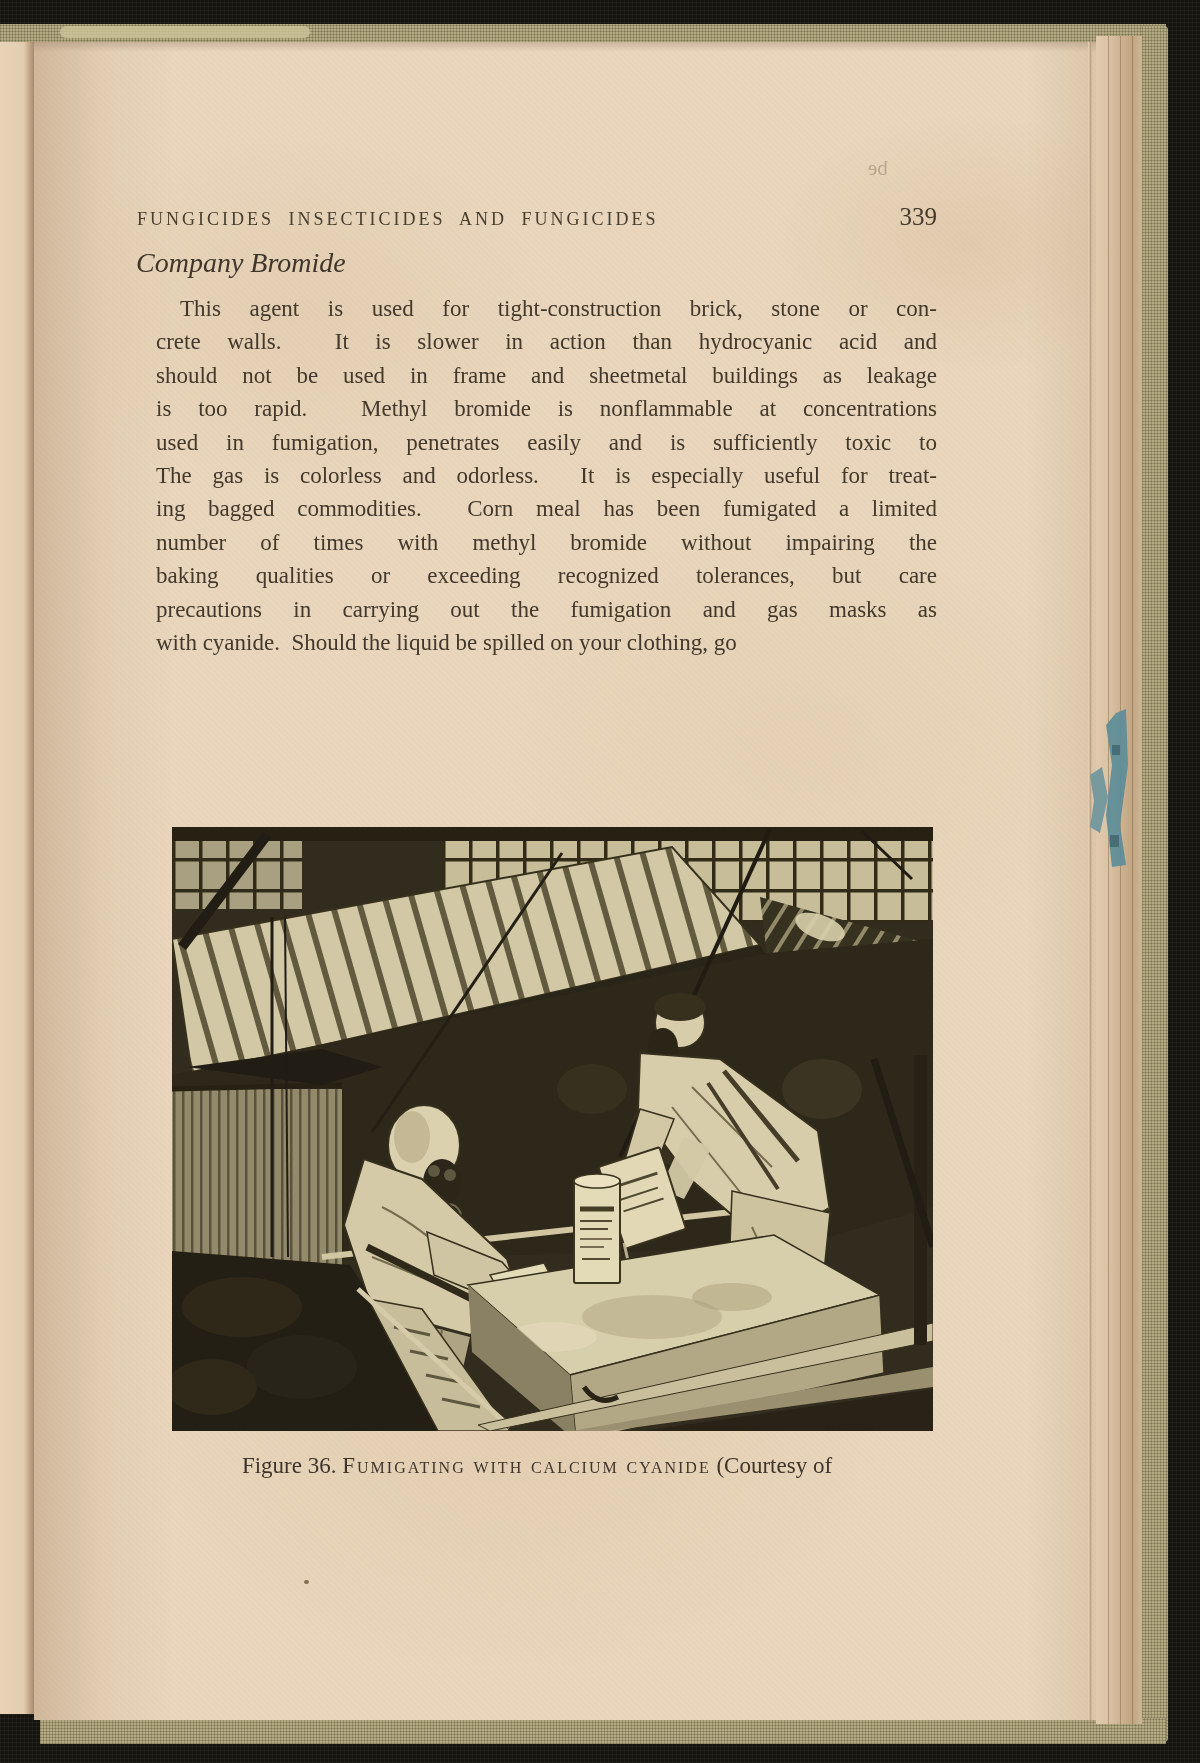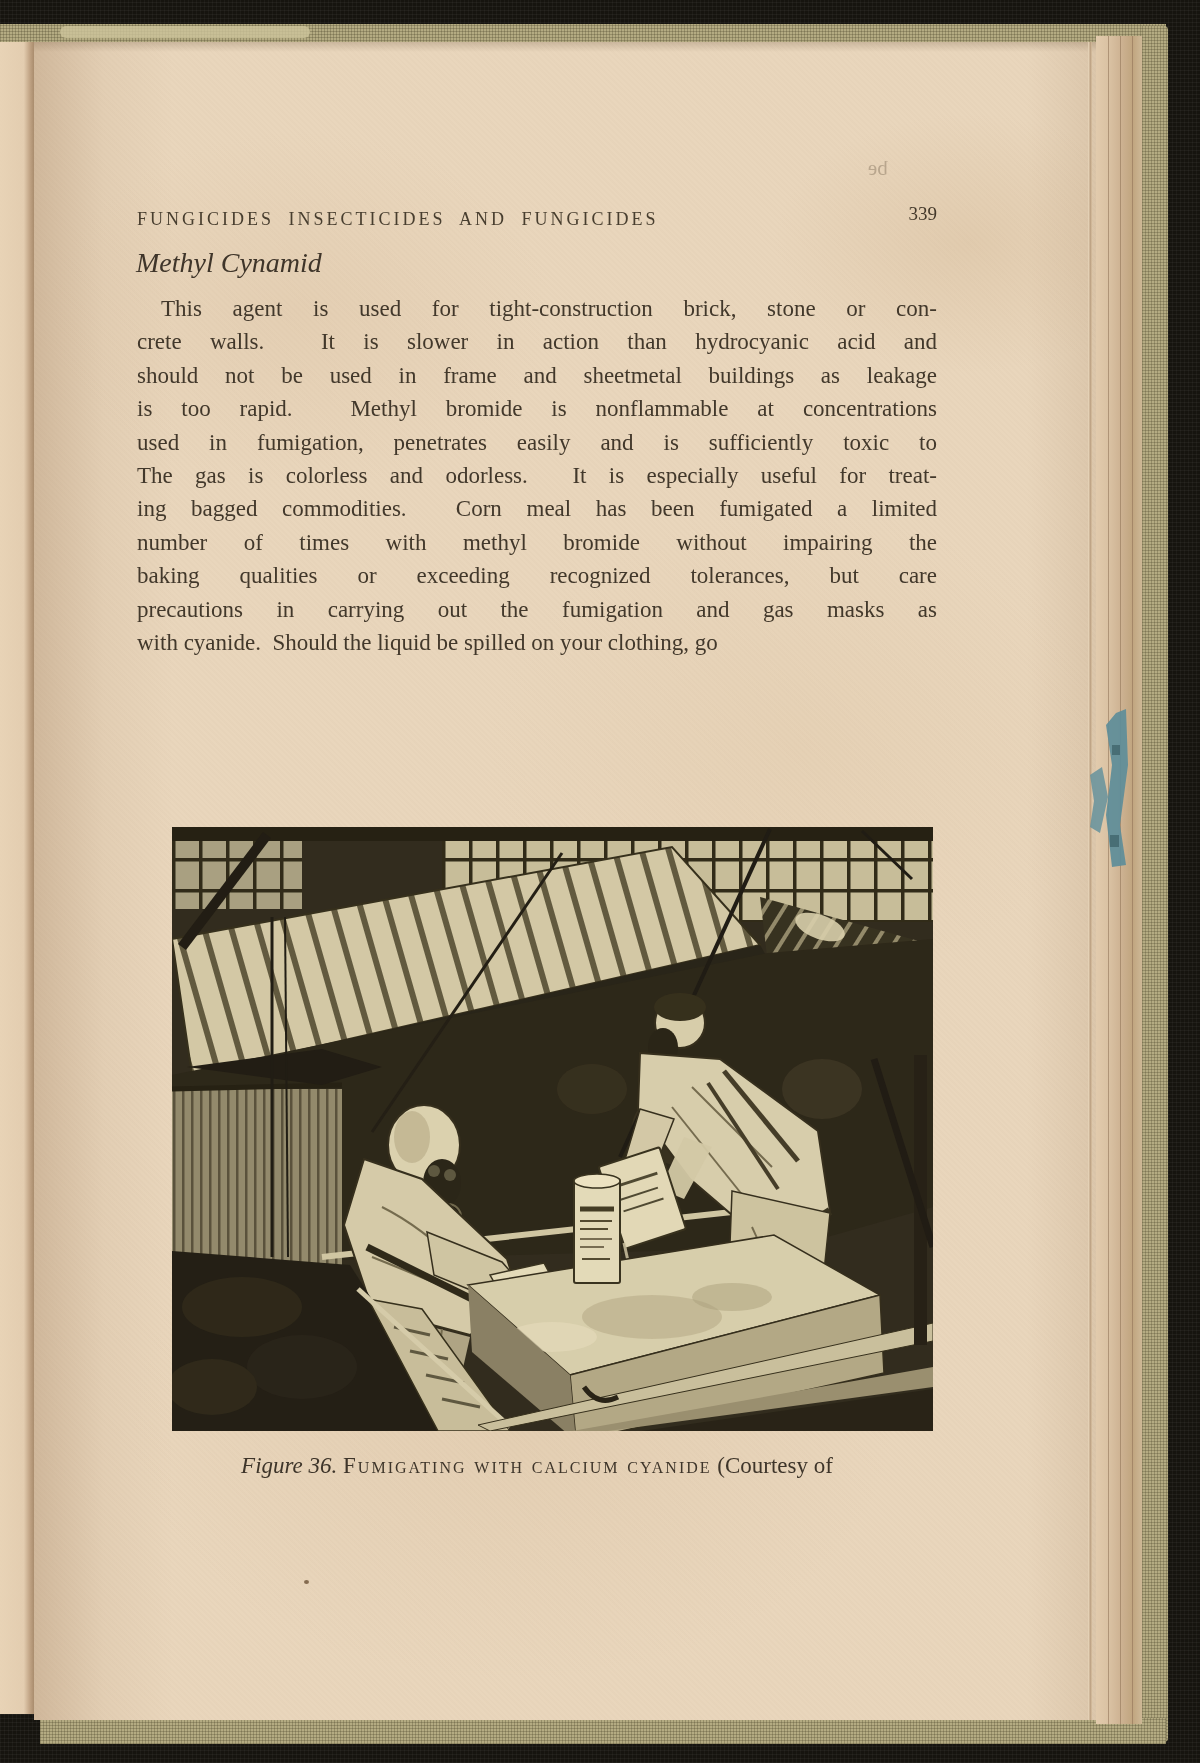--- a/index.html
+++ b/index.html
@@ -41,39 +41,39 @@
       repeating-linear-gradient(45deg, rgba(120,90,60,0.02) 0 2px, transparent 2px 4px);}
   .page-crease{position:absolute;left:1088px;top:42px;width:4px;height:1678px;
     background:linear-gradient(to right,#f2e2c8 0,#b69a7b 60%,#d8c0a0 100%);opacity:.8;}
   
   .gutter-strip{position:absolute;left:0;top:42px;width:34px;height:1672px;
     background:linear-gradient(to right,#e8d3b6 0,#e3cdb0 70%,#c0a384 88%,#a98c6d 100%);}
   
   .running-header{position:absolute;left:137px;top:209px;font-size:18px;letter-spacing:3px;
     word-spacing:7px;color:#483e2f;}
   .page-number{position:absolute;left:0;top:203px;width:937px;text-align:right;
-    font-size:19px;color:#44392b;}
+    font-size:25px;color:#44392b;}
   .section-heading{position:absolute;left:136px;top:247px;margin:0;font-style:italic;
     font-weight:normal;font-size:28px;color:#3f352a;}
   .body-text{position:absolute;left:137px;top:292px;width:800px;color:#42382b;
     font-size:23px;}
   .bline{height:33.4px;line-height:33.4px;text-align:justify;text-align-last:justify;
-    white-space:normal;}
+    white-space:normal;margin-left:19px;}
   .bline.first{text-indent:24px;}
   .bline.last{text-align-last:left;}
   .ghost-text{position:absolute;left:868px;top:156px;font-size:21px;
     color:rgba(122,106,84,0.42);transform:scaleX(-1);}
   
   .photo{position:absolute;left:172px;top:827px;width:761px;height:604px;margin:0;}
   .photo svg{display:block;width:100%;height:100%;}
   
   .caption{position:absolute;left:137px;top:1450px;width:800px;text-align:center;
     color:#3e352a;font-size:23px;}
   .caption .cap-line{line-height:32px;}
-  .cap-italic{font-style:italic;}
+  .cap-italic{}
   .cap-sc{font-variant:small-caps;letter-spacing:2px;}
   
   .teal-smudge{position:absolute;left:1082px;top:705px;width:46px;height:165px;}
   .speck{position:absolute;left:304px;top:1580px;width:5px;height:4px;border-radius:50%;
     background:#6b5136;opacity:.8;}
 </style>
 </head>
 <body>
 
 <div class="stage">
@@ -91,21 +91,21 @@
   </div>
 
   <div class="gutter-strip"></div>
 
   <div class="page"></div>
   <div class="page-crease"></div>
 
   <div class="running-header">FUNGICIDES INSECTICIDES AND FUNGICIDES</div>
   <div class="page-number">339</div>
   <span class="ghost-text">be</span>
-  <h2 class="section-heading">Methyl Cynamid</h2>
+  <h2 class="section-heading">Company Bromide</h2>
 
   <div class="body-text">
     <div class="bline first">This agent is used for tight-construction brick, stone or con-</div>
     <div class="bline">crete walls.&nbsp; It is slower in action than hydrocyanic acid and</div>
     <div class="bline">should not be used in frame and sheetmetal buildings as leakage</div>
     <div class="bline">is too rapid.&nbsp; Methyl bromide is nonflammable at concentrations</div>
     <div class="bline">used in fumigation, penetrates easily and is sufficiently toxic to</div>
     <div class="bline">The gas is colorless and odorless.&nbsp; It is especially useful for treat-</div>
     <div class="bline">ing bagged commodities.&nbsp; Corn meal has been fumigated a limited</div>
     <div class="bline">number of times with methyl bromide without impairing the</div>

